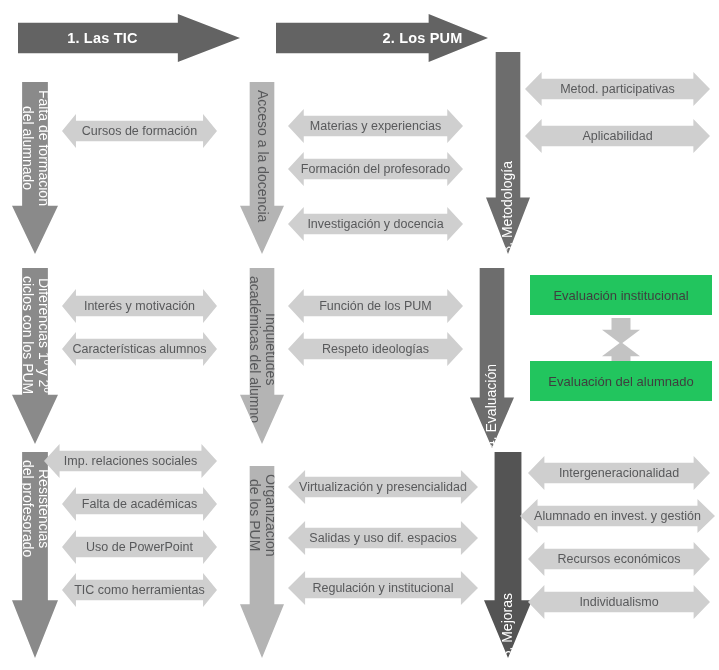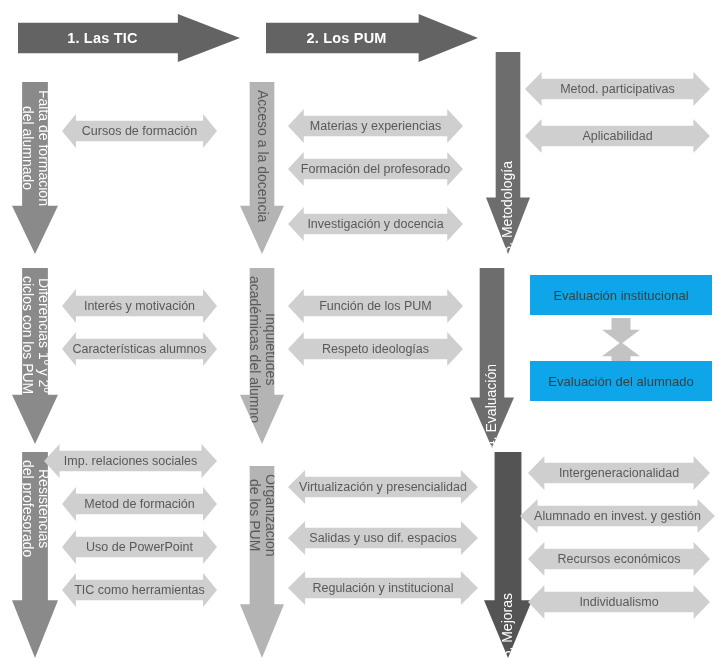--- a/index.html
+++ b/index.html
@@ -61,21 +61,21 @@
     clip-path:polygon(0 50%, 9% 0, 9% 20%, 91% 20%, 91% 0, 100% 50%, 91% 100%, 91% 80%, 9% 80%, 9% 100%);
     display:flex;align-items:center;justify-content:center;
   }
   .harrow .hlabel{
     font-size:12.5px;color:#58595b;white-space:nowrap;
     line-height:1;padding:0 2px;
   }
 
   
   .pbox{
-    background:#0ea5e9;
+    background:#22c55e;
     display:flex;align-items:center;justify-content:center;
   }
   .pbox .blabel{font-size:13px;color:#3f3f3f;white-space:nowrap;}
 
   
   .vconn-down{
     background:#c3c3c3;
     clip-path:polygon(25% 0, 75% 0, 75% 45%, 100% 45%, 50% 100%, 0 45%, 25% 45%);
   }
   .vconn-up{
@@ -84,21 +84,21 @@
   }
 </style>
 </head>
 <body>
 
 <div id="stage">
 
   <div class="abs banner banner-shape" style="left:18px;top:14px;width:222px;height:48px;">
     <span>1. Las TIC</span>
   </div>
-  <div class="abs banner banner-shape" style="left:266px;top:14px;width:212px;height:48px;">
+  <div class="abs banner banner-shape" style="left:276px;top:14px;width:212px;height:48px;justify-content:flex-end;">
     <span>2. Los PUM</span>
   </div>
 
   <div class="abs vdown tone-mid" style="left:12px;top:82px;width:46px;height:172px;">
     <div class="vlabel txt-white">Falta de formación
 del alumnado</div>
   </div>
   <div class="abs harrow" style="left:62px;top:114px;width:155px;height:34px;">
     <span class="hlabel">Cursos de formación</span>
   </div>
@@ -115,21 +115,21 @@
   </div>
 
   <div class="abs vdown tone-mid" style="left:12px;top:452px;width:46px;height:206px;">
     <div class="vlabel txt-white">Resistencias
 del profesorado</div>
   </div>
   <div class="abs harrow" style="left:44px;top:444px;width:173px;height:34px;">
     <span class="hlabel">Imp. relaciones sociales</span>
   </div>
   <div class="abs harrow" style="left:62px;top:487px;width:155px;height:34px;">
-    <span class="hlabel">Metod de formación</span>
+    <span class="hlabel">Falta de académicas</span>
   </div>
   <div class="abs harrow" style="left:62px;top:530px;width:155px;height:34px;">
     <span class="hlabel">Uso de PowerPoint</span>
   </div>
   <div class="abs harrow" style="left:62px;top:573px;width:155px;height:34px;text-align:right;">
     <span class="hlabel">TIC como herramientas</span>
   </div>
 
   <div class="abs vdown tone-light" style="left:240px;top:82px;width:44px;height:172px;">
     <div class="vlabel txt-dark">Acceso a la docencia</div>

